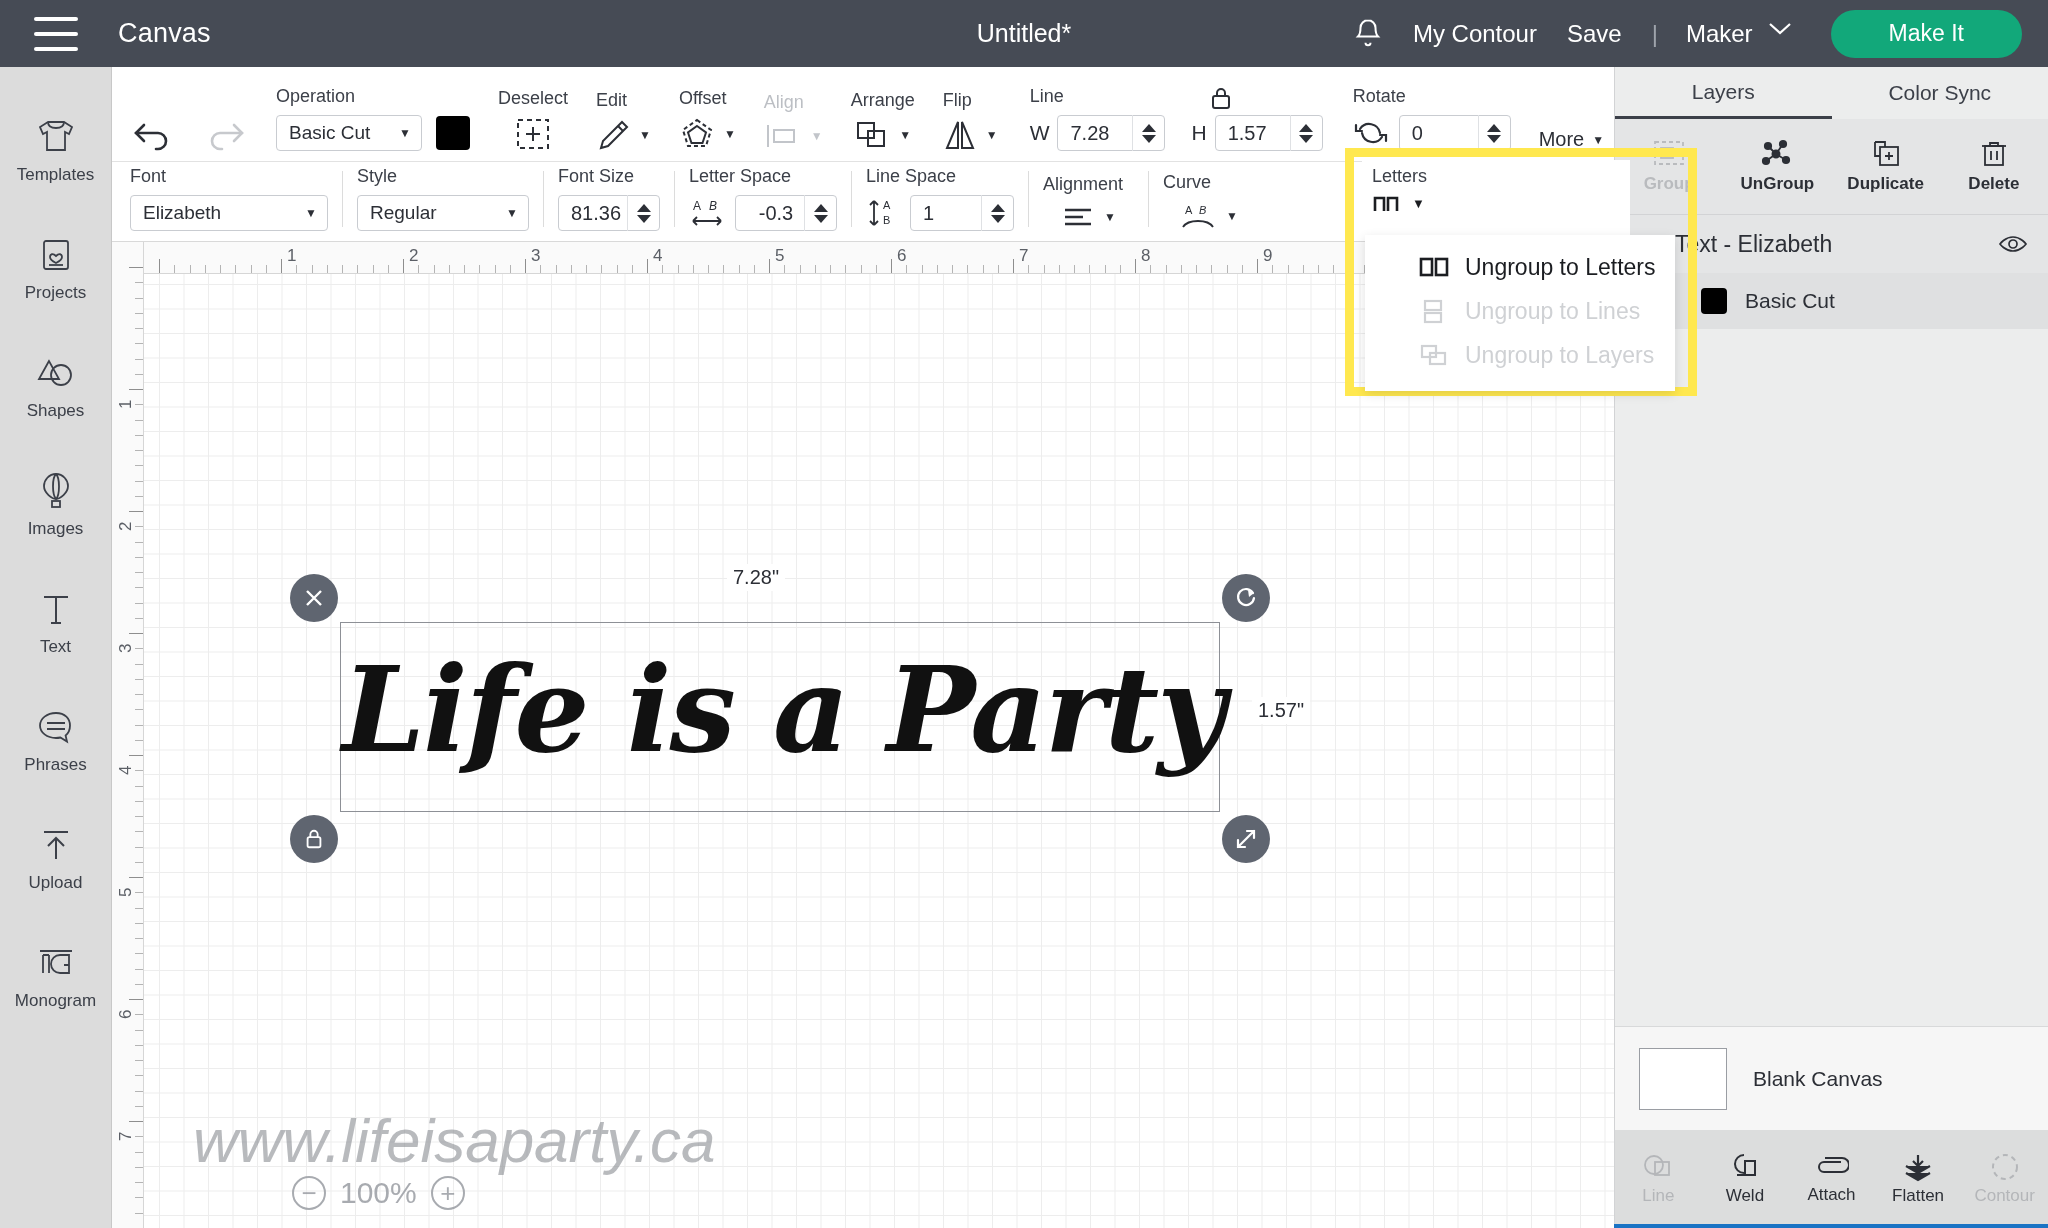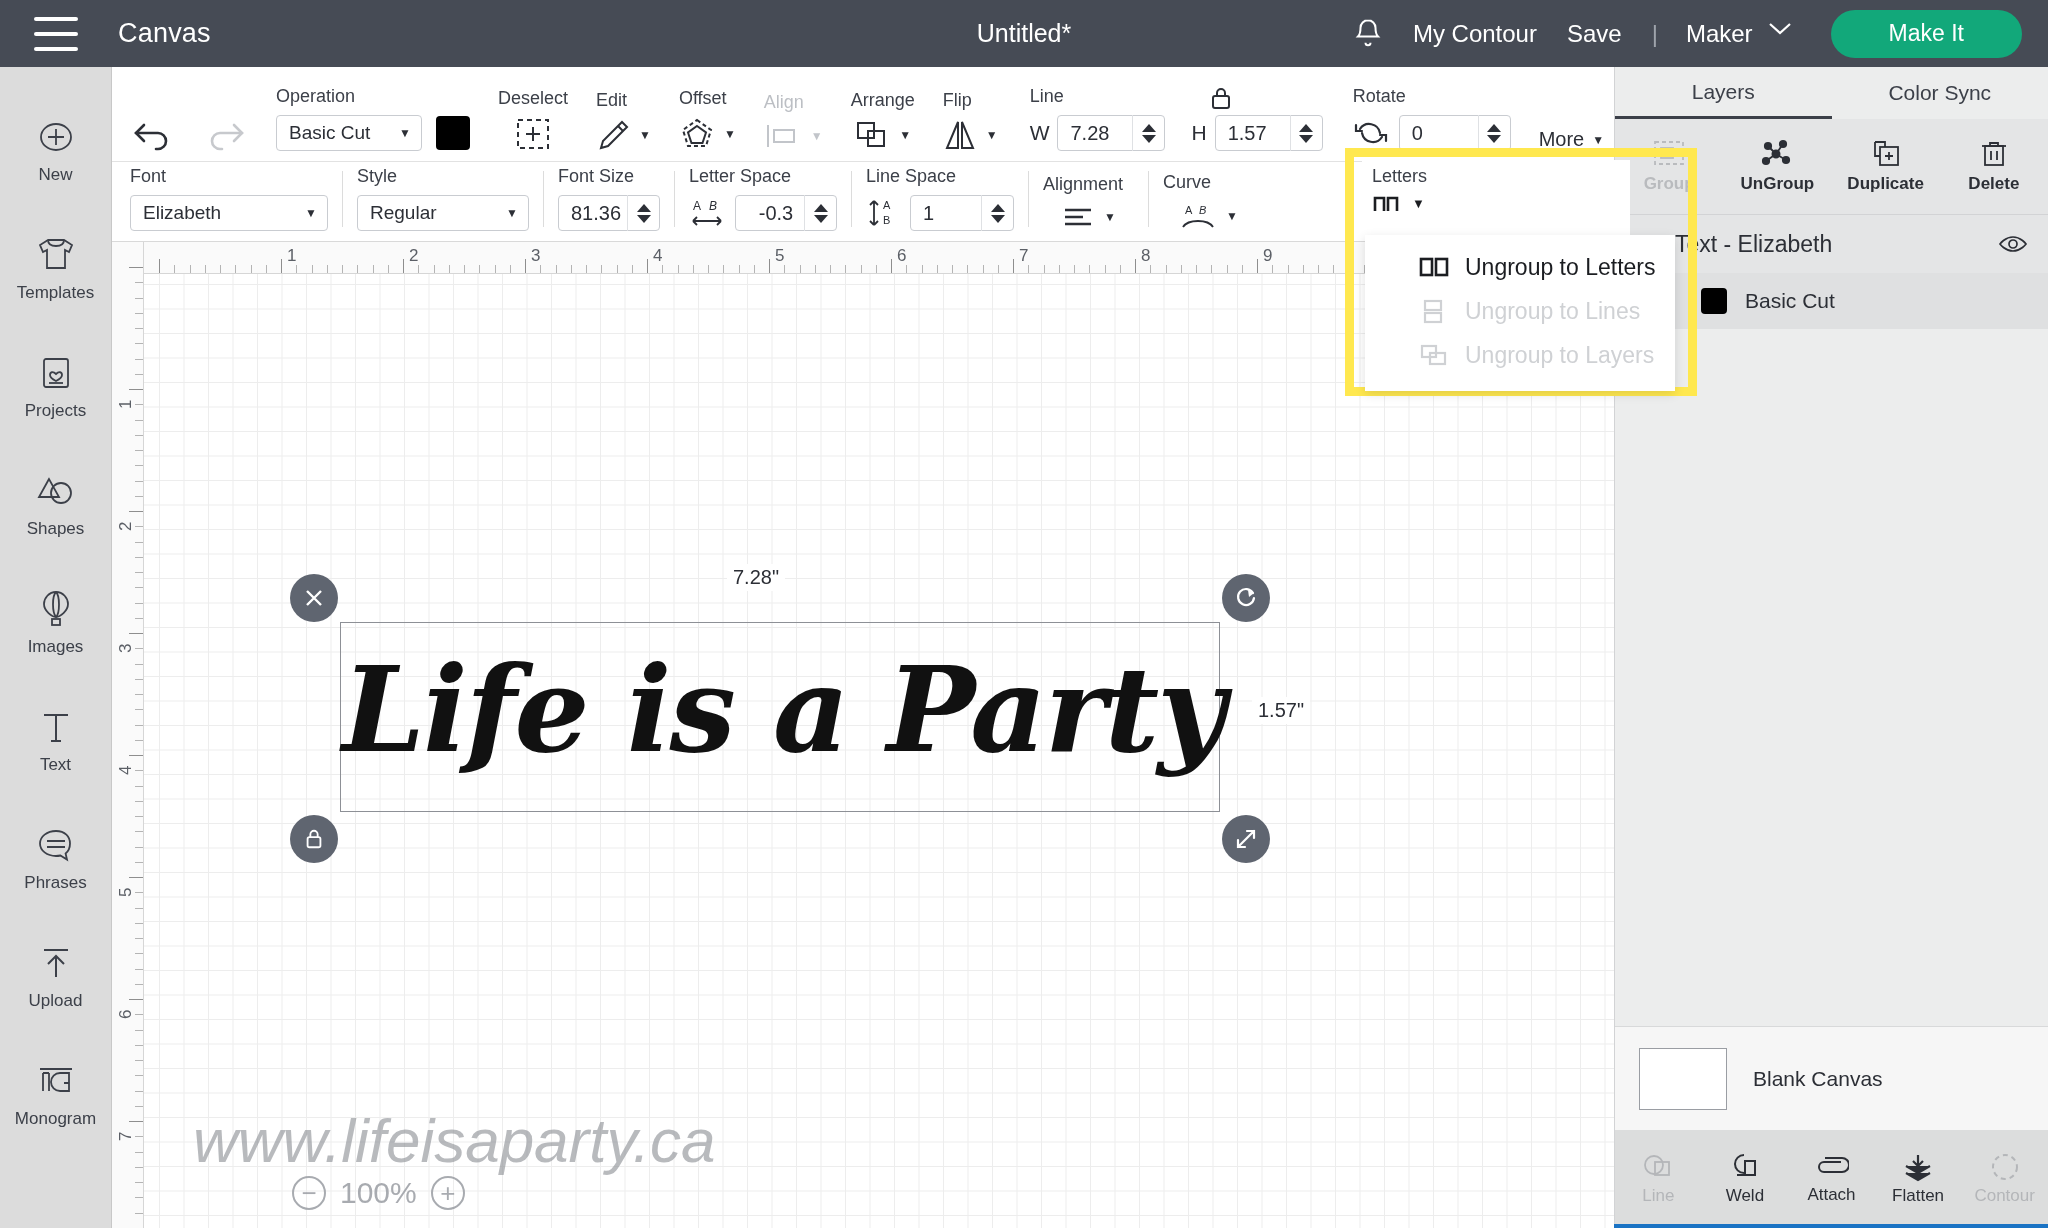--- a/index.html
+++ b/index.html
@@ -201,29 +201,20 @@
         <span>Maker</span>
         <svg class="chev" width="26" height="16" viewBox="0 0 26 16" fill="none" stroke="#fff" stroke-width="2.2">
             <path d="M3 4l10 9 10-9"></path>
           </svg>
       </div>
       <button class="makeit">Make It</button>
     </div>
   </div>
 
   <div class="rail">
-    <div class="rail-item">
-      <div class="rail-ico">
-        <svg width="40" height="38" viewBox="0 0 40 38" fill="none" stroke="#3c4049" stroke-width="1.8">
-            <ellipse cx="20" cy="19" rx="15" ry="13"></ellipse>
-            <path d="M20 11v16M12 19h16"></path>
-          </svg>
-      </div>
-      <div class="lbl">New</div>
-    </div>
     <div class="rail-item">
       <div class="rail-ico">
         <svg width="42" height="38" viewBox="0 0 42 38" fill="none" stroke="#3c4049" stroke-width="1.8">
             <path d="M13 4L5 9l3 7 4-2v18h18V14l4 2 3-7-8-5z"></path>
             <path d="M13 4c0 4 3.5 6 8 6s8-2 8-6"></path>
           </svg>
       </div>
       <div class="lbl">Templates</div>
     </div>
     <div class="rail-item">

